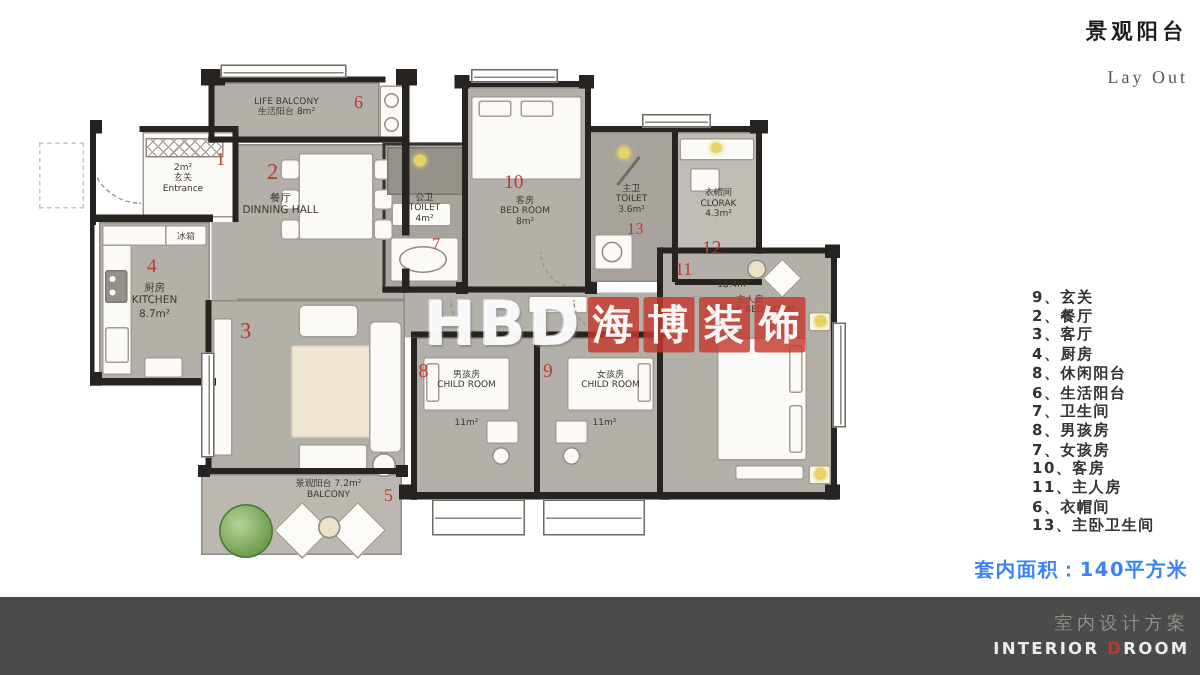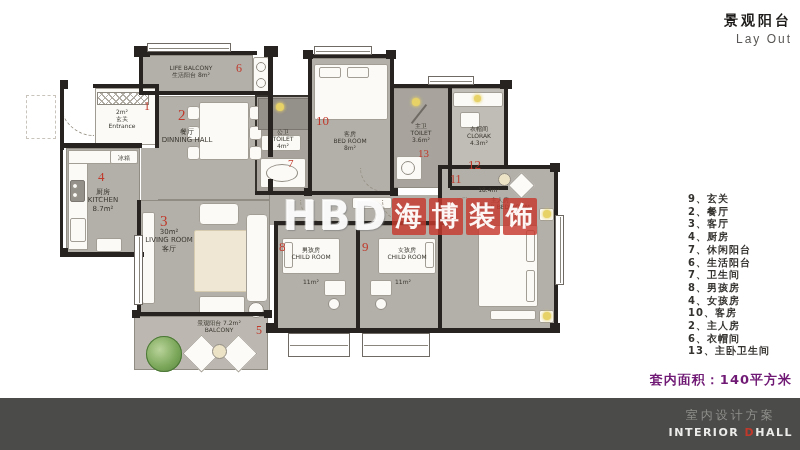--- a/index.html
+++ b/index.html
@@ -36,33 +36,33 @@
   #wm-brand{font-size:41px;font-weight:bold;color:rgba(255,255,255,.92);letter-spacing:2px;
             text-shadow:1px 1px 1px rgba(120,120,120,.55),-1px -1px 0 rgba(255,255,255,.65)}
   .wm-char{width:34px;height:37px;margin-left:3px;border-radius:2px;background:rgba(198,56,45,.82);
            color:rgba(255,255,255,.95);font-size:27px;font-weight:bold;display:flex;
            align-items:center;justify-content:center}
   #wm-url{margin:3px 0 0 16px;width:246px;padding:1px 0;background:rgba(255,255,255,.5);
           color:rgba(199,60,47,.95);font-size:18px;letter-spacing:4px;text-align:center}
   
   #title-block{position:absolute;right:8px;top:12px;text-align:right}
   #title-cn{font-size:14px;font-weight:bold;letter-spacing:3px;color:#1d1c1a}
-  #title-en{font-size:12px;color:#5a5856;letter-spacing:2px;margin-top:2px;
-            font-family:Liberation Sans, sans-serif}
+  #title-en{font-size:12px;color:#5a5856;letter-spacing:2px;margin-top:14px;
+            font-family:Liberation Serif, serif}
   #legend{position:absolute;left:688px;top:193px;font-size:10px;line-height:12.7px;
           color:#353330;font-weight:bold;letter-spacing:1px}
   #area-note{position:absolute;right:8px;top:371px;font-size:13px;font-weight:bold;
-             letter-spacing:1px;color:#701a75}
+             letter-spacing:1px;color:#3b82f6}
   
   #footer{position:absolute;left:0;top:398px;width:800px;height:52px;background:#4b4b49}
   #footer-left{position:absolute;left:58px;top:16px;font-size:15px;letter-spacing:1px}
   #footer-left .by{color:#f2f2f0;font-weight:bold}
   #footer-left .hbd{color:#c0392b;font-weight:bold;margin-left:10px}
   #footer-left .co{color:#b7b7b4;margin-left:6px}
-  #footer-right{position:absolute;right:7px;top:9px;text-align:center}
+  #footer-right{position:absolute;right:7px;top:9px;text-align:right}
   #footer-right .cn{font-size:12px;color:#8f8f8c;letter-spacing:3px}
   #footer-right .en{font-size:11px;color:#ececea;font-weight:bold;letter-spacing:1.5px;margin-top:2px}
   #footer-right .en .d{color:#c0392b}
 </style>
 </head>
 <body>
 
 <div id="plan">
 
   <div class="room" style="left:81px;top:15px;width:112px;height:40px"></div>
@@ -244,40 +244,35 @@
   </div>
 
   <div class="num" style="left:38px;top:130px;font-size:13px">4</div>
   <div class="lbl" style="left:18px;top:148px;width:50px">
     <div>厨房</div>
     <div>KITCHEN</div>
     <div>8.7m²</div>
   </div>
 
   <div class="num" style="left:100px;top:174px;font-size:15px">3</div>
-  <div class="lbl" style="left:78px;top:188px;width:62px">
-    <div>30m²</div>
-    <div>LIVING ROOM</div>
-    <div>客厅</div>
-  </div>
 
   <div class="num" style="left:196px;top:284px;font-size:12px">5</div>
   <div class="lbl s" style="left:124px;top:279px;width:70px">
     <div><span>景观阳台</span> <span>7.2m²</span></div>
     <div>BALCONY</div>
   </div>
 
   <div class="num" style="left:228px;top:118px;font-size:11px">7</div>
   <div class="lbl s" style="left:198px;top:88px;width:50px">
     <div>公卫</div>
     <div>TOILET</div>
     <div>4m²</div>
   </div>
 
-  <div class="num" style="left:256px;top:74px;font-size:13px">10</div>
+  <div class="num" style="left:276px;top:74px;font-size:13px">10</div>
   <div class="lbl s" style="left:258px;top:90px;width:64px">
     <div>客房</div>
     <div>BED ROOM</div>
     <div>8m²</div>
   </div>
 
   <div class="num" style="left:358px;top:108px;font-size:11px">13</div>
   <div class="lbl s" style="left:336px;top:82px;width:50px">
     <div>主卫</div>
     <div>TOILET</div>
@@ -326,31 +321,31 @@
 <div id="title-block">
   <div id="title-cn">景观阳台</div>
   <div id="title-en">Lay Out</div>
 </div>
 
 <div id="legend">
   <div>9、玄关</div>
   <div>2、餐厅</div>
   <div>3、客厅</div>
   <div>4、厨房</div>
-  <div>7、休闲阳台</div>
+  <div>8、休闲阳台</div>
   <div>6、生活阳台</div>
   <div>7、卫生间</div>
   <div>8、男孩房</div>
-  <div>4、女孩房</div>
+  <div>7、女孩房</div>
   <div>10、客房</div>
-  <div>2、主人房</div>
+  <div>11、主人房</div>
   <div>6、衣帽间</div>
   <div>13、主卧卫生间</div>
 </div>
 
 <div id="area-note">套内面积：140平方米</div>
 
 <div id="footer">
   <div id="footer-right">
     <div class="cn">室内设计方案</div>
-    <div class="en"><span>INTERIOR </span><span class="d">D</span><span>HALL</span></div>
+    <div class="en"><span>INTERIOR </span><span class="d">D</span><span>ROOM</span></div>
   </div>
 </div>
 
 </body></html>

